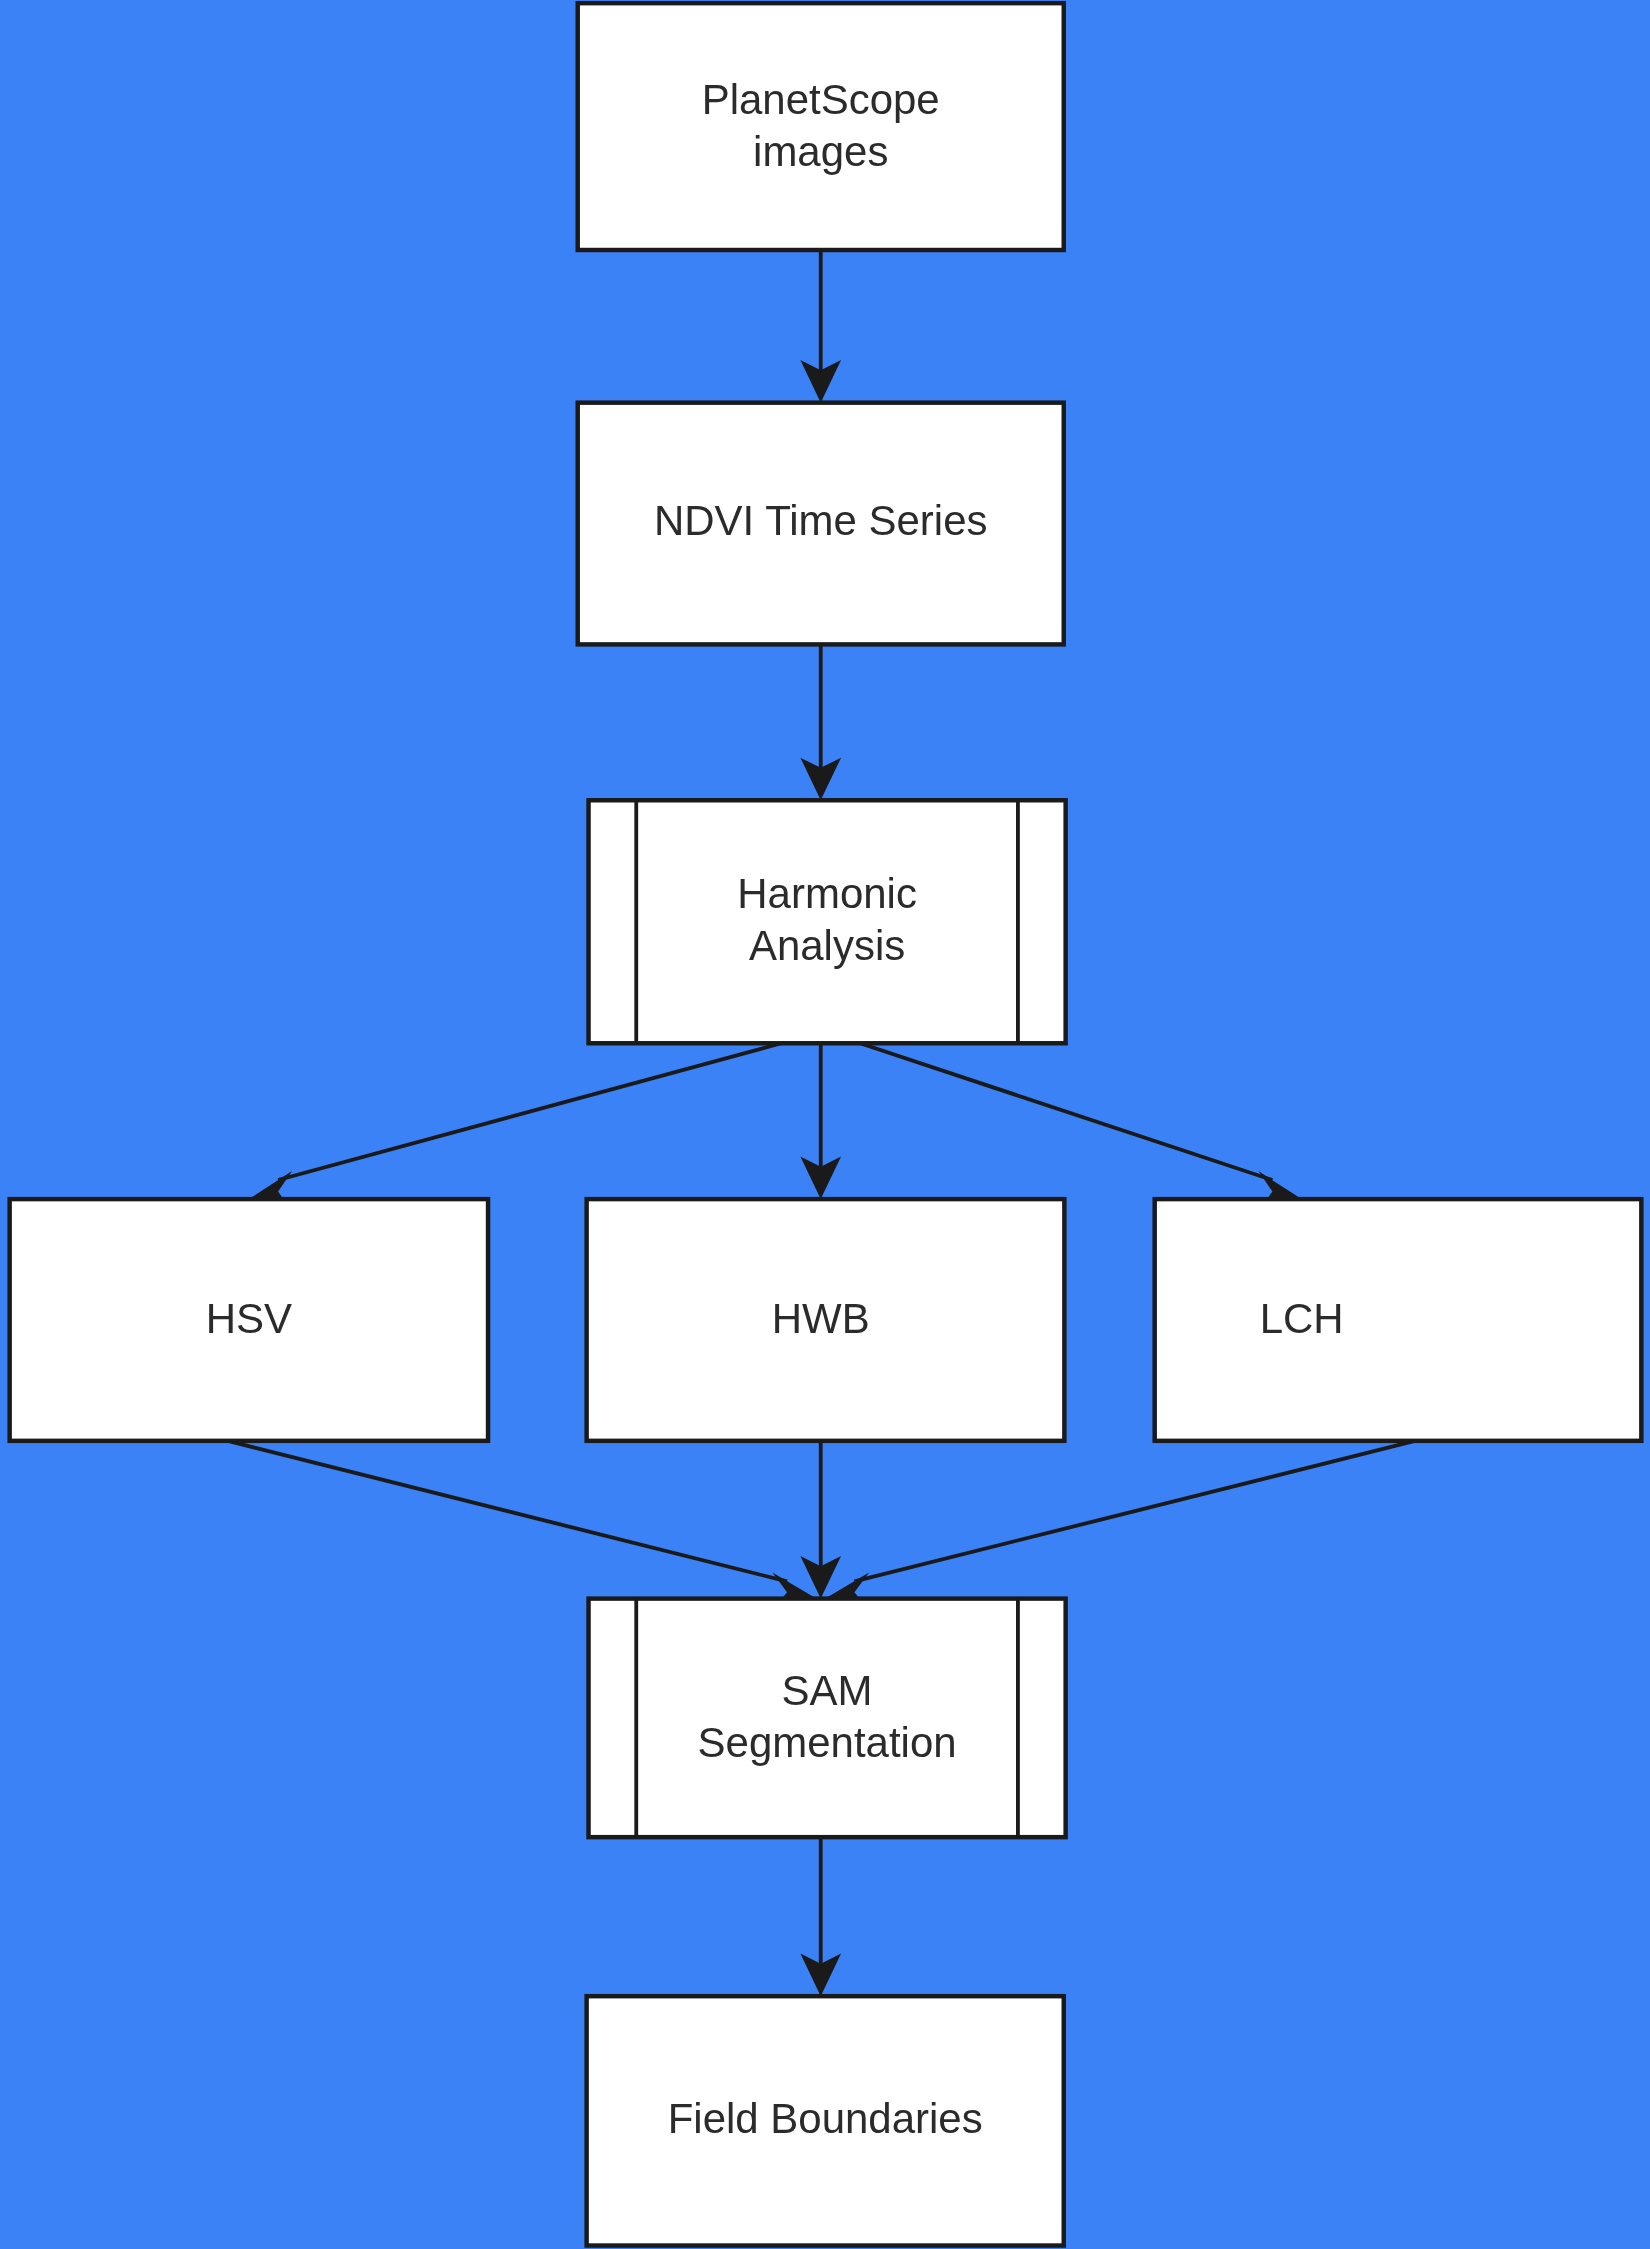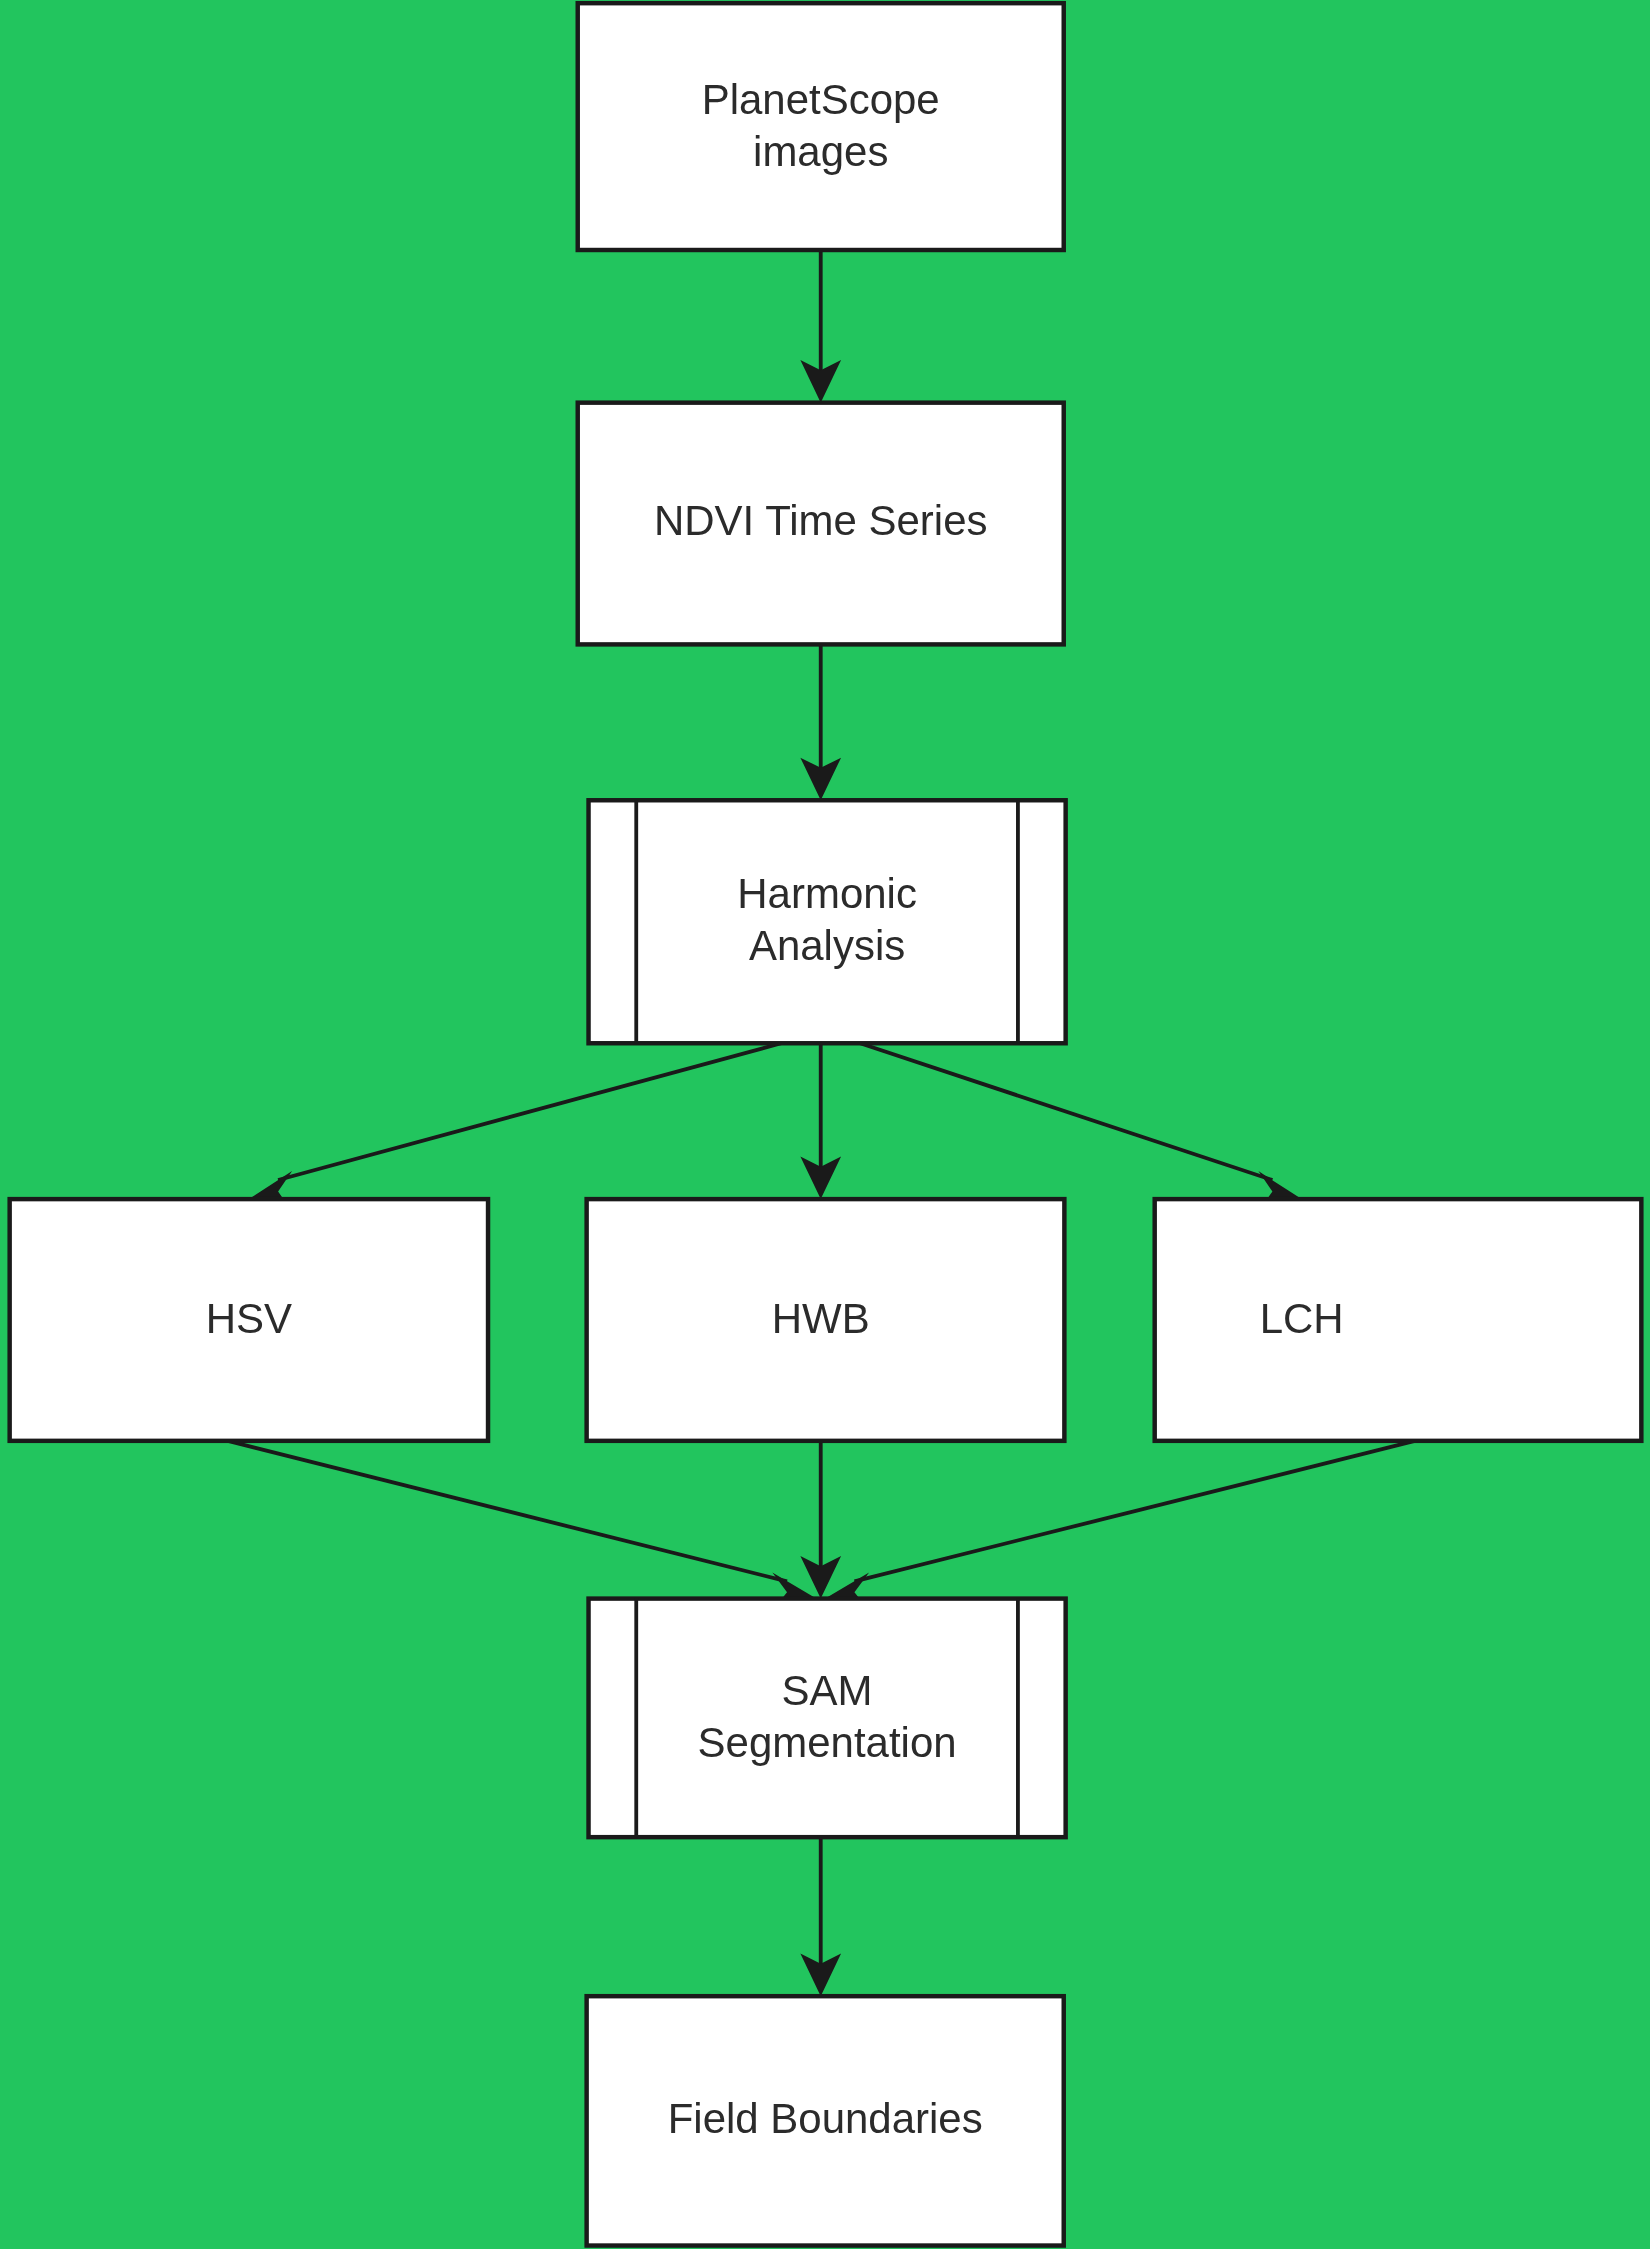--- a/index.html
+++ b/index.html
@@ -11,21 +11,21 @@
   body {
     width: 1651px;
     height: 2250px;
     font-family: "Liberation Sans", sans-serif;
     overflow: hidden;
   }
   #flow-root {
     position: relative;
     width: 1651px;
     height: 2250px;
-    background: #22c55e;
+    background: #3b82f6;
   }
   svg.flow-canvas {
     position: absolute;
     top: 0;
     left: 0;
     width: 1651px;
     height: 2250px;
     display: block;
   }
   .node-rect {

